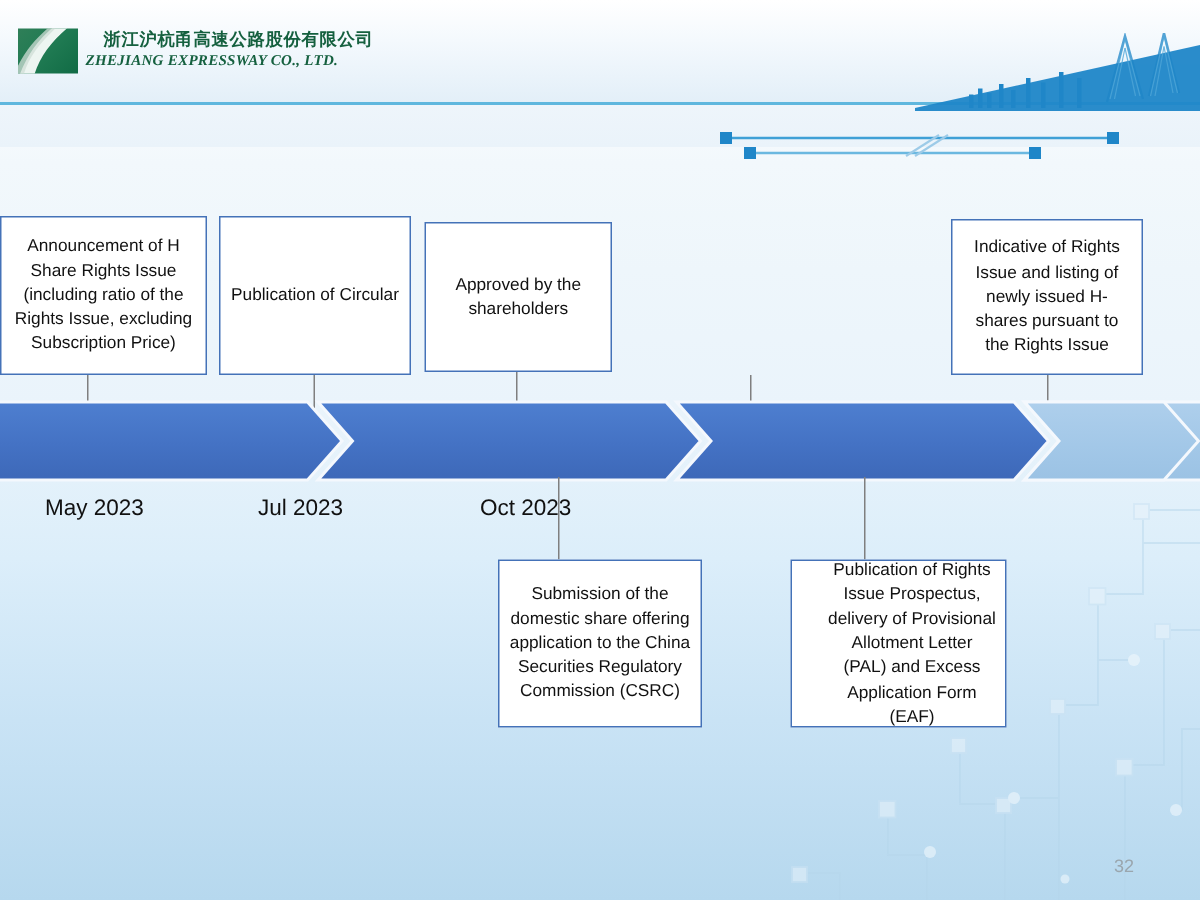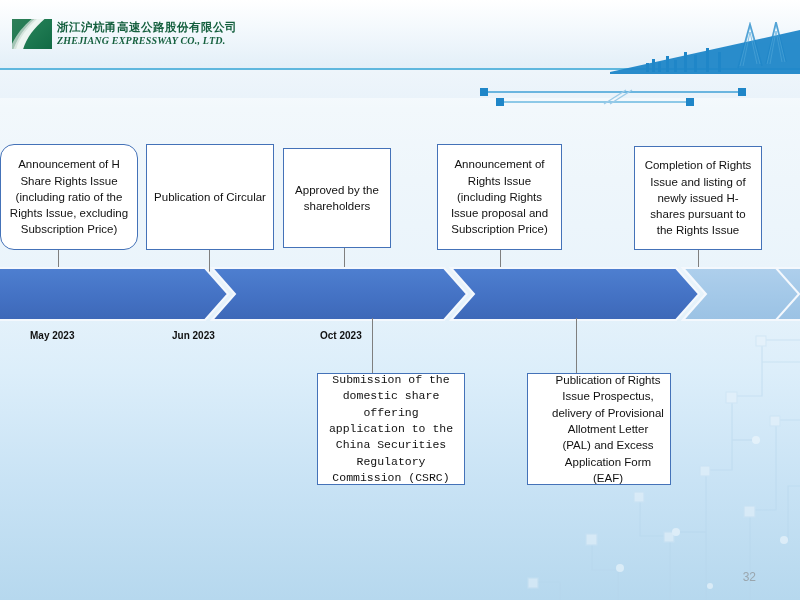--- a/index.html
+++ b/index.html
@@ -85,20 +85,21 @@
     width: 48px; height: 38px;
   }
   .logo-text { display: flex; flex-direction: column; line-height: 1; }
   .logo-cn {
     font-family: Liberation Serif, serif;
     font-size: 11.5px;
     font-weight: bold;
     color: #15603f;
     letter-spacing: .5px;
     white-space: nowrap;
+    margin-left: 12px;
   }
   .logo-en {
     font-family: "Liberation Serif", serif;
     font-size: 10px;
     font-weight: bold;
     font-style: italic;
     color: #15603f;
     letter-spacing: .2px;
     margin-top: 3px;
     white-space: nowrap;
@@ -150,22 +151,22 @@
   }
   .connector {
     position: absolute;
     width: 1.4px;
     background: #7f7f7f;
   }
 
   
   .month {
     position: absolute;
-    font-size: 10px;
-    font-weight: bold;
+    font-size: 15px;
+    font-weight: normal;
     color: #111111;
     white-space: nowrap;
   }
 
   .slide-num {
     position: absolute;
     right: 44px; bottom: 16px;
     font-size: 12px;
     color: #9aa6ae;
   }
@@ -280,42 +281,39 @@
     <line x1="4" y1="6" x2="262" y2="6" stroke="#3fa0d6" stroke-width="1.6"></line>
     <line x1="20" y1="16" x2="210" y2="16" stroke="#6bb8e0" stroke-width="1.6"></line>
     <rect x="0" y="2" width="8" height="8" fill="#1f86c8"></rect>
     <rect x="258" y="2" width="8" height="8" fill="#1f86c8"></rect>
     <rect x="16" y="12" width="8" height="8" fill="#1f86c8"></rect>
     <rect x="206" y="12" width="8" height="8" fill="#1f86c8"></rect>
     <line x1="124" y1="18" x2="146" y2="4" stroke="#9dcbe8" stroke-width="1.4"></line>
     <line x1="130" y1="18" x2="152" y2="4" stroke="#9dcbe8" stroke-width="1.4"></line>
   </svg>
 
-  <div class="tbox" style="left:0px; top:144px; width:138px; height:106px;border-radius:14px;">
+  <div class="tbox" style="left:0px; top:144px; width:138px; height:106px;">
     <span>Announcement of H Share Rights Issue (including ratio of the Rights Issue, excluding Subscription Price)</span>
   </div>
   <div class="connector" style="left:58px; top:250px; height:22px;"></div>
 
   <div class="tbox" style="left:146px; top:144px; width:128px; height:106px;">
     <span>Publication of Circular</span>
   </div>
   <div class="connector" style="left:209px; top:250px; height:22px;"></div>
 
-  <div class="tbox" style="left:283px; top:148px; width:108px; height:100px;">
+  <div class="tbox" style="left:283px; top:148px; width:125px; height:100px;">
     <span>Approved by the shareholders</span>
   </div>
   <div class="connector" style="left:344px; top:248px; height:24px;"></div>
 
-  <div class="tbox" style="left:437px; top:144px; width:125px; height:106px;">
-    <span>Announcement of Rights Issue (including Rights Issue proposal and Subscription Price)</span>
-  </div>
   <div class="connector" style="left:500px; top:250px; height:22px;"></div>
 
   <div class="tbox" style="left:634px; top:146px; width:128px; height:104px;">
-    <span>Completion of Rights Issue and listing of newly issued H-shares pursuant to the Rights Issue</span>
+    <span>Indicative of Rights Issue and listing of newly issued H-shares pursuant to the Rights Issue</span>
   </div>
   <div class="connector" style="left:698px; top:250px; height:22px;"></div>
 
   <svg class="band" viewBox="0 0 800 56" preserveAspectRatio="none">
     <defs>
       <linearGradient id="gdark" x1="0" y1="0" x2="0" y2="1">
         <stop offset="0%" stop-color="#4e7fd0"></stop>
         <stop offset="55%" stop-color="#4472c4"></stop>
         <stop offset="100%" stop-color="#3d68b8"></stop>
       </linearGradient>
@@ -337,25 +335,25 @@
     <g>
       <path d="M683 2 L1592 2 L1615 28 L1592 54 L683 54 L706 28 Z" fill="url(#glight)" stroke="#f4f8fd" stroke-width="2"></path>
     </g>
   </svg>
 
   <svg style="position:absolute; left:436px; top:266px; width:364px; height:56px;" viewBox="0 0 364 56" preserveAspectRatio="none">
     <path d="M247 2 L340 2 L363 28 L340 54 L247 54 L270 28 Z" fill="url(#glight)" stroke="#f4f8fd" stroke-width="2"></path>
   </svg>
 
   <div class="month" style="left:30px; top:330px;">May 2023</div>
-  <div class="month" style="left:172px; top:330px;">Jun 2023</div>
+  <div class="month" style="left:172px; top:330px;">Jul 2023</div>
   <div class="month" style="left:320px; top:330px;">Oct 2023</div>
 
   <div class="connector" style="left:372px; top:318px; height:55px;"></div>
-  <div class="tbox" style="left:317px; top:373px; width:148px; height:112px;font-family:Liberation Mono, monospace;">
+  <div class="tbox" style="left:332px; top:373px; width:136px; height:112px;">
     <span>Submission of the domestic share offering application to the China Securities Regulatory Commission (CSRC)</span>
   </div>
 
   <div class="connector" style="left:576px; top:318px; height:55px;"></div>
   <div class="tbox" style="left:527px; top:373px; width:144px; height:112px;padding-left:24px;">
     <span>Publication of Rights Issue Prospectus, delivery of Provisional Allotment Letter (PAL) and Excess Application Form (EAF)</span>
   </div>
 
   <div class="slide-num">32</div>
 

